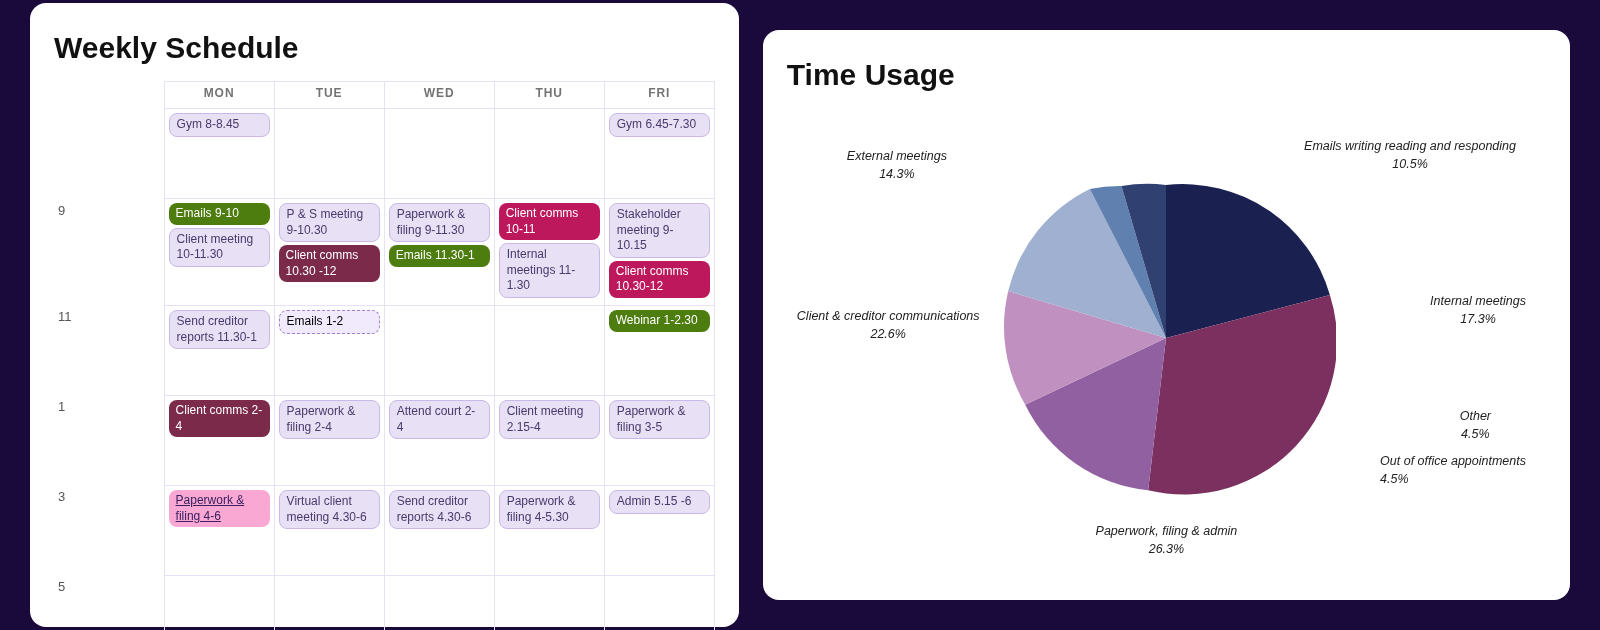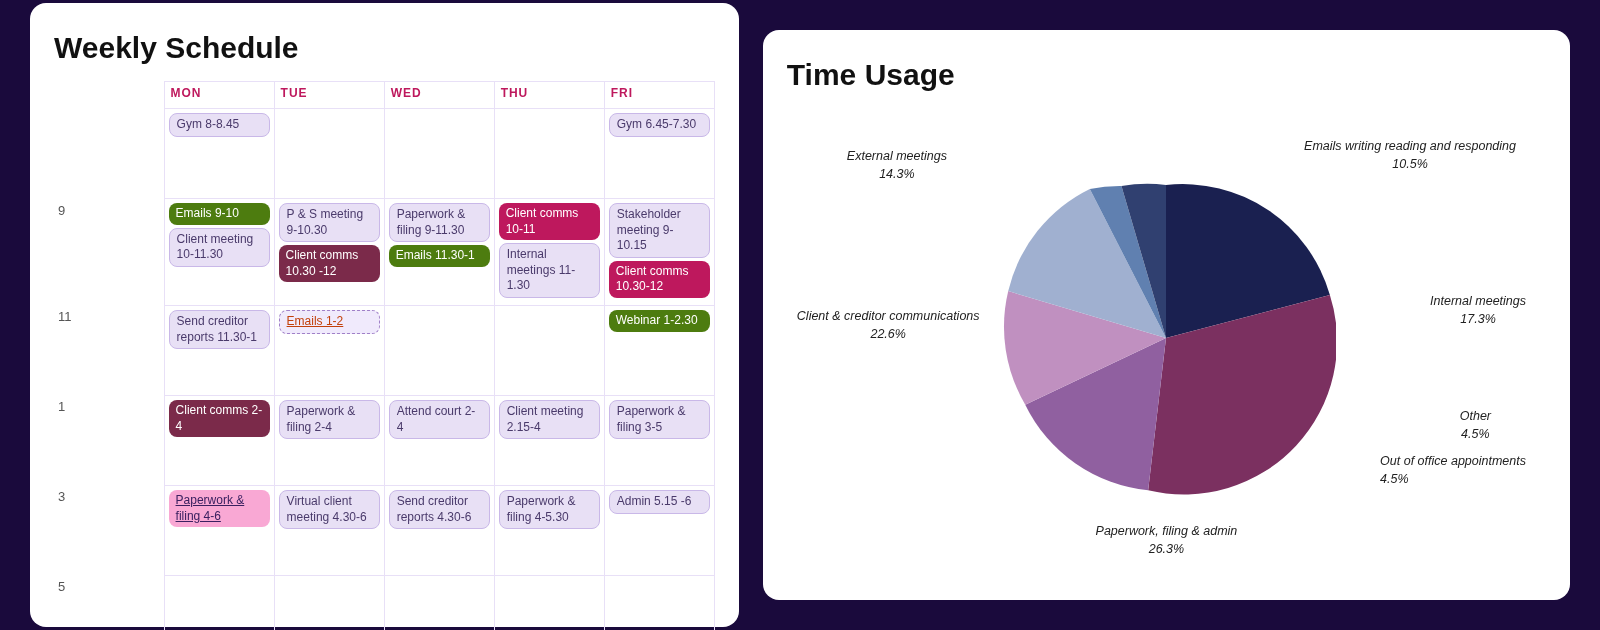--- a/index.html
+++ b/index.html
@@ -29,26 +29,26 @@
       font-weight: 800;
       color: #111;
       margin-bottom: 16px;
     }
     .schedule-table {
       width: 100%;
       border-collapse: collapse;
       table-layout: fixed;
     }
     .schedule-table th {
-      color: #be185d;
+      color: #737373;
       font-size: 12px;
       font-weight: 600;
       letter-spacing: 0.08em;
       padding: 4px 6px 8px;
-      text-align: left;
+      text-align: center;
       border: 1px solid #e8e0f7;
     }
     .time-col {
       width: 36px;
       color: #555;
       font-size: 13px;
       font-weight: 500;
       vertical-align: top;
       padding-top: 8px;
       border-right: none;
@@ -66,21 +66,21 @@
       font-weight: 500;
       line-height: 1.3;
       margin-bottom: 3px;
       display: block;
     }
     .ev-lavender { background: #e8e0f5; color: #4a3a6b; border: 1px solid #c9b8e8; }
     .ev-purple   { background: #4d7c0f; color: #fff; }
     .ev-dark-red { background: #7b2a4a; color: #fff; }
     .ev-light-purple { background: #f9a8d4; color: #3a2060; text-decoration: underline; }
     .ev-maroon   { background: #be185d; color: #fff; }
-    .ev-outline-purple { background: #f0eafc; color: #c2410c; border: 1px dashed #a080c8; text-decoration: underline; }
+    .ev-outline-purple { background: #f0eafc; color: #000000; border: 1px dashed #a080c8; }
 
     
     .right-panel {
       width: 820px;
       height: 570px;
       position: relative;
     }
     .pie-container {
       position: relative;
       display: flex;

